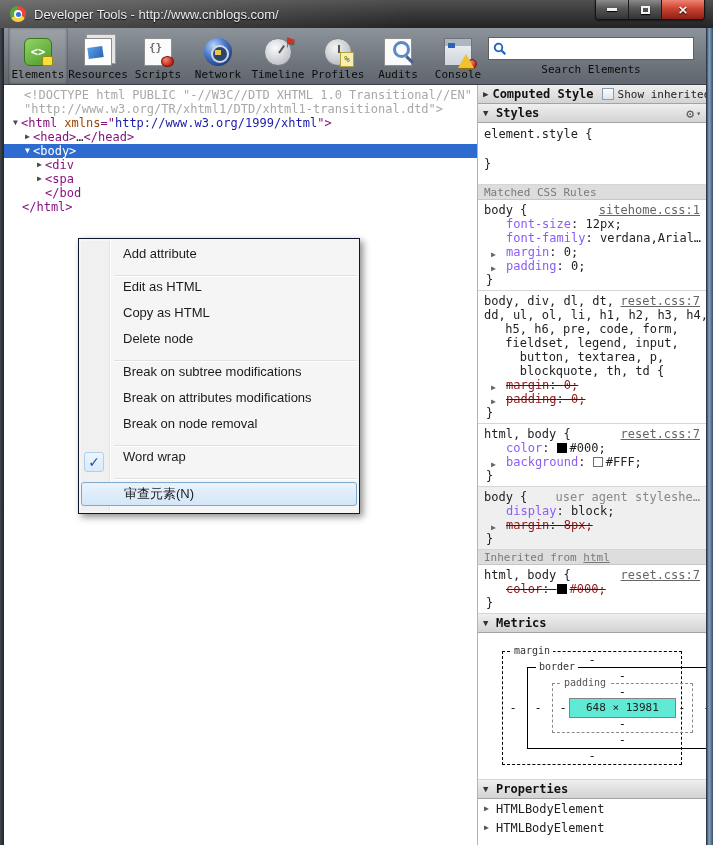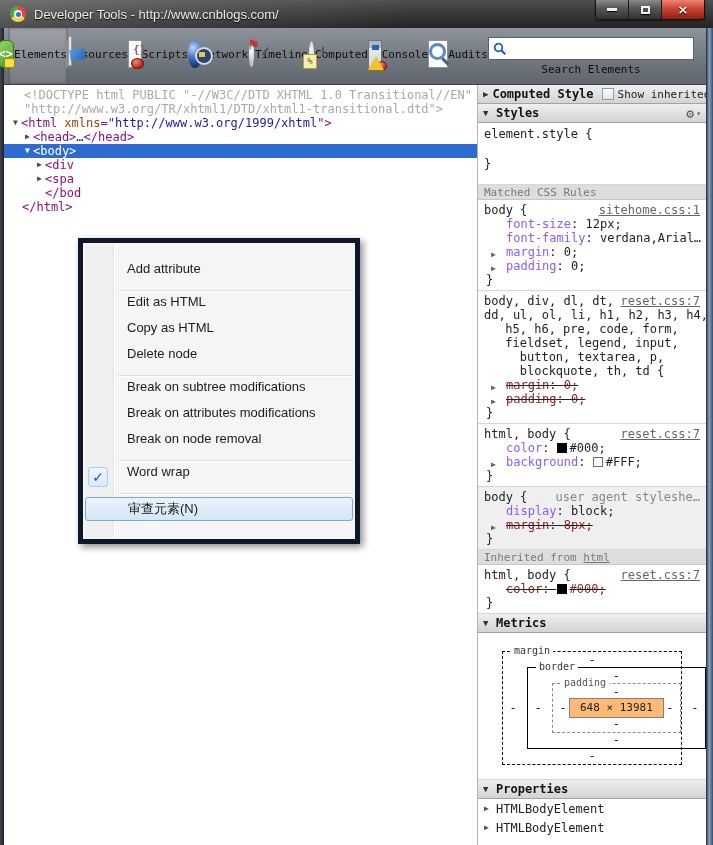--- a/index.html
+++ b/index.html
@@ -38,21 +38,21 @@
     background:linear-gradient(90deg,#42474e,#1e2227); }
   .frame-right { position:absolute; right:0; top:28px; bottom:0; width:7px;
     background:linear-gradient(90deg,#1f2733,#87a3c4 45%,#3a4d66); }
 
   .app { position:absolute; left:4px; right:7px; top:28px; bottom:0; display:flex; flex-direction:column; }
 
   
   .toolbar { height:57px; flex:0 0 auto; display:flex; align-items:stretch; padding-left:4px;
     background:linear-gradient(180deg,#8d939b 0%,#70767e 60%,#60666d 100%);
     border-bottom:1px solid #3c4047; }
-  .tbtn { width:60px; display:flex; flex-direction:row; align-items:center; justify-content:flex-end;
+  .tbtn { width:60px; display:flex; flex-direction:column; align-items:center; justify-content:flex-end;
     padding-bottom:3px; }
   .tbtn.selected { background:rgba(255,255,255,.14); box-shadow:inset 0 0 3px rgba(0,0,0,.35);
     border-left:1px solid rgba(0,0,0,.25); border-right:1px solid rgba(0,0,0,.25); }
   .tbtn .ticon { width:28px; height:28px; margin-bottom:2px; position:relative; }
   .tbtn .tlabel { font:11px "DejaVu Sans Mono", monospace; color:#0c0c0c; white-space:nowrap; }
 
   .icon-elements { background:linear-gradient(145deg,#93d464,#4c9a2d); border:1px solid #35751c;
     border-radius:6px; display:flex; align-items:center; justify-content:center; }
   .icon-elements::before { content:"<>"; color:#fff; font:bold 12px "DejaVu Sans Mono",monospace; }
   .icon-elements::after { content:""; position:absolute; right:-2px; bottom:-1px; width:9px; height:8px;
@@ -113,21 +113,21 @@
     border-right:1px solid #b3b3b3; font:12px "DejaVu Sans Mono",monospace; padding-top:3px; }
   .codeline { height:14px; line-height:14px; white-space:pre; display:flex; align-items:center; color:#222; }
   .codeline .node-arrow { width:11px; flex:0 0 auto; font-size:8px; color:#4a4a4a; text-align:center; }
   .codeline.selected { background:#2e6bd0; }
   .codeline.selected span { color:#fff !important; }
   .tk-tag { color:#881280; } .tk-attr { color:#994500; } .tk-val { color:#1a1aa6; }
   .tk-doctype { color:#a8a8a8; } .tk-plain { color:#222; }
 
   
   .context-menu { position:absolute; left:74px; top:153px; width:282px; background:#f5f5f5;
-    border:5px solid #0f172a; box-shadow:3px 3px 7px rgba(0,0,0,.45); padding:18px 0; z-index:20; }
+    border:1px solid #0f172a; box-shadow:3px 3px 7px rgba(0,0,0,.45); padding:7px 0; z-index:20; }
   .menu-gutter { position:absolute; left:2px; top:2px; bottom:2px; width:29px; background:#f0f0f0;
     border-right:1px solid #e2e2e2; box-shadow:1px 0 0 #fff; }
   .mitem { position:relative; height:26px; line-height:26px; padding-left:44px;
     font:13px "Liberation Sans", sans-serif; color:#1b1b1b; white-space:nowrap; }
   .msep { height:1px; background:#e0e0e0; margin:3px 2px 3px 35px; box-shadow:0 1px 0 #fff; }
   .mcheck { position:absolute; left:5px; top:3px; width:20px; height:20px; border:1px solid #aecff0;
     border-radius:3px; background:linear-gradient(180deg,#eef5fd,#d9eafc); color:#1e53a0;
     font:bold 14px "DejaVu Sans",sans-serif; text-align:center; line-height:19px; }
   .mitem.highlighted { margin:0 2px; border:1px solid #7fa8cf; border-radius:3px;
     background:linear-gradient(180deg,#eaf3fc,#d3e7f9); padding-left:42px; height:24px; line-height:22px; }
@@ -175,22 +175,22 @@
   .bx-label { position:absolute; top:-7px; left:8px; background:#fff; padding:0 3px;
     font-size:10px; color:#333; }
   .bx.margin-bx { border:1px dashed #000; margin-top:6px; }
   .bx.border-bx { border:1px solid #000; margin:1px 8px; }
   .bx.padding-bx { border:1px dashed #8a8a8a; margin:1px 8px; }
   .bx.padding-bx > .bx-label { color:#555; }
   .dash { text-align:center; font-size:12px; line-height:12px; color:#222; }
   .bx-mid { display:flex; align-items:center; }
   .bx-mid > .dash { width:12px; flex:0 0 auto; }
   .bx-mid > .bx-child { flex:1; display:flex; flex-direction:column; align-items:center; }
-  .content-bx { border:1px solid #828282; padding:2px 10px; font-size:11px; line-height:14px;
-    color:#222; background:#fdba74; white-space:nowrap; }
+  .content-bx { border:1px solid #828282; padding:2px 16px; font-size:11px; line-height:14px;
+    color:#222; background:#5eead4; white-space:nowrap; }
 
   .prow { display:flex; align-items:center; height:19px; padding-left:6px; }
   .prow .node-arrow { width:12px; font-size:8px; color:#555; }
 </style>
 </head>
 <body>
 
 <div class="window">
 
   <div class="titlebar">
@@ -231,31 +231,31 @@
           <div class="tbtn">
             <span class="ticon icon-network"></span>
             <span class="tlabel">Network</span>
           </div>
           <div class="tbtn">
             <span class="ticon icon-timeline"></span>
             <span class="tlabel">Timeline</span>
           </div>
           <div class="tbtn">
             <span class="ticon icon-profiles"></span>
-            <span class="tlabel">Computed</span>
+            <span class="tlabel">Profiles</span>
+          </div>
+          <div class="tbtn">
+            <span class="ticon icon-audits"></span>
+            <span class="tlabel">Audits</span>
           </div>
           <div class="tbtn">
             <span class="ticon icon-console">
               <span class="console-ball"></span>
             </span>
             <span class="tlabel">Console</span>
-          </div>
-          <div class="tbtn">
-            <span class="ticon icon-audits"></span>
-            <span class="tlabel">Audits</span>
           </div>
         </div>
       <div class="searchwrap">
         <div class="searchbox">
           <svg width="14" height="14" viewBox="0 0 14 14">
             <circle cx="5.5" cy="5.5" r="3.8" fill="none" stroke="#1d5fc0" stroke-width="1.8"></circle>
             <line x1="8.5" y1="8.5" x2="12.3" y2="12.3" stroke="#1d5fc0" stroke-width="2.2"></line>
           </svg>
           <input type="text" value="" style="">
         </div>

